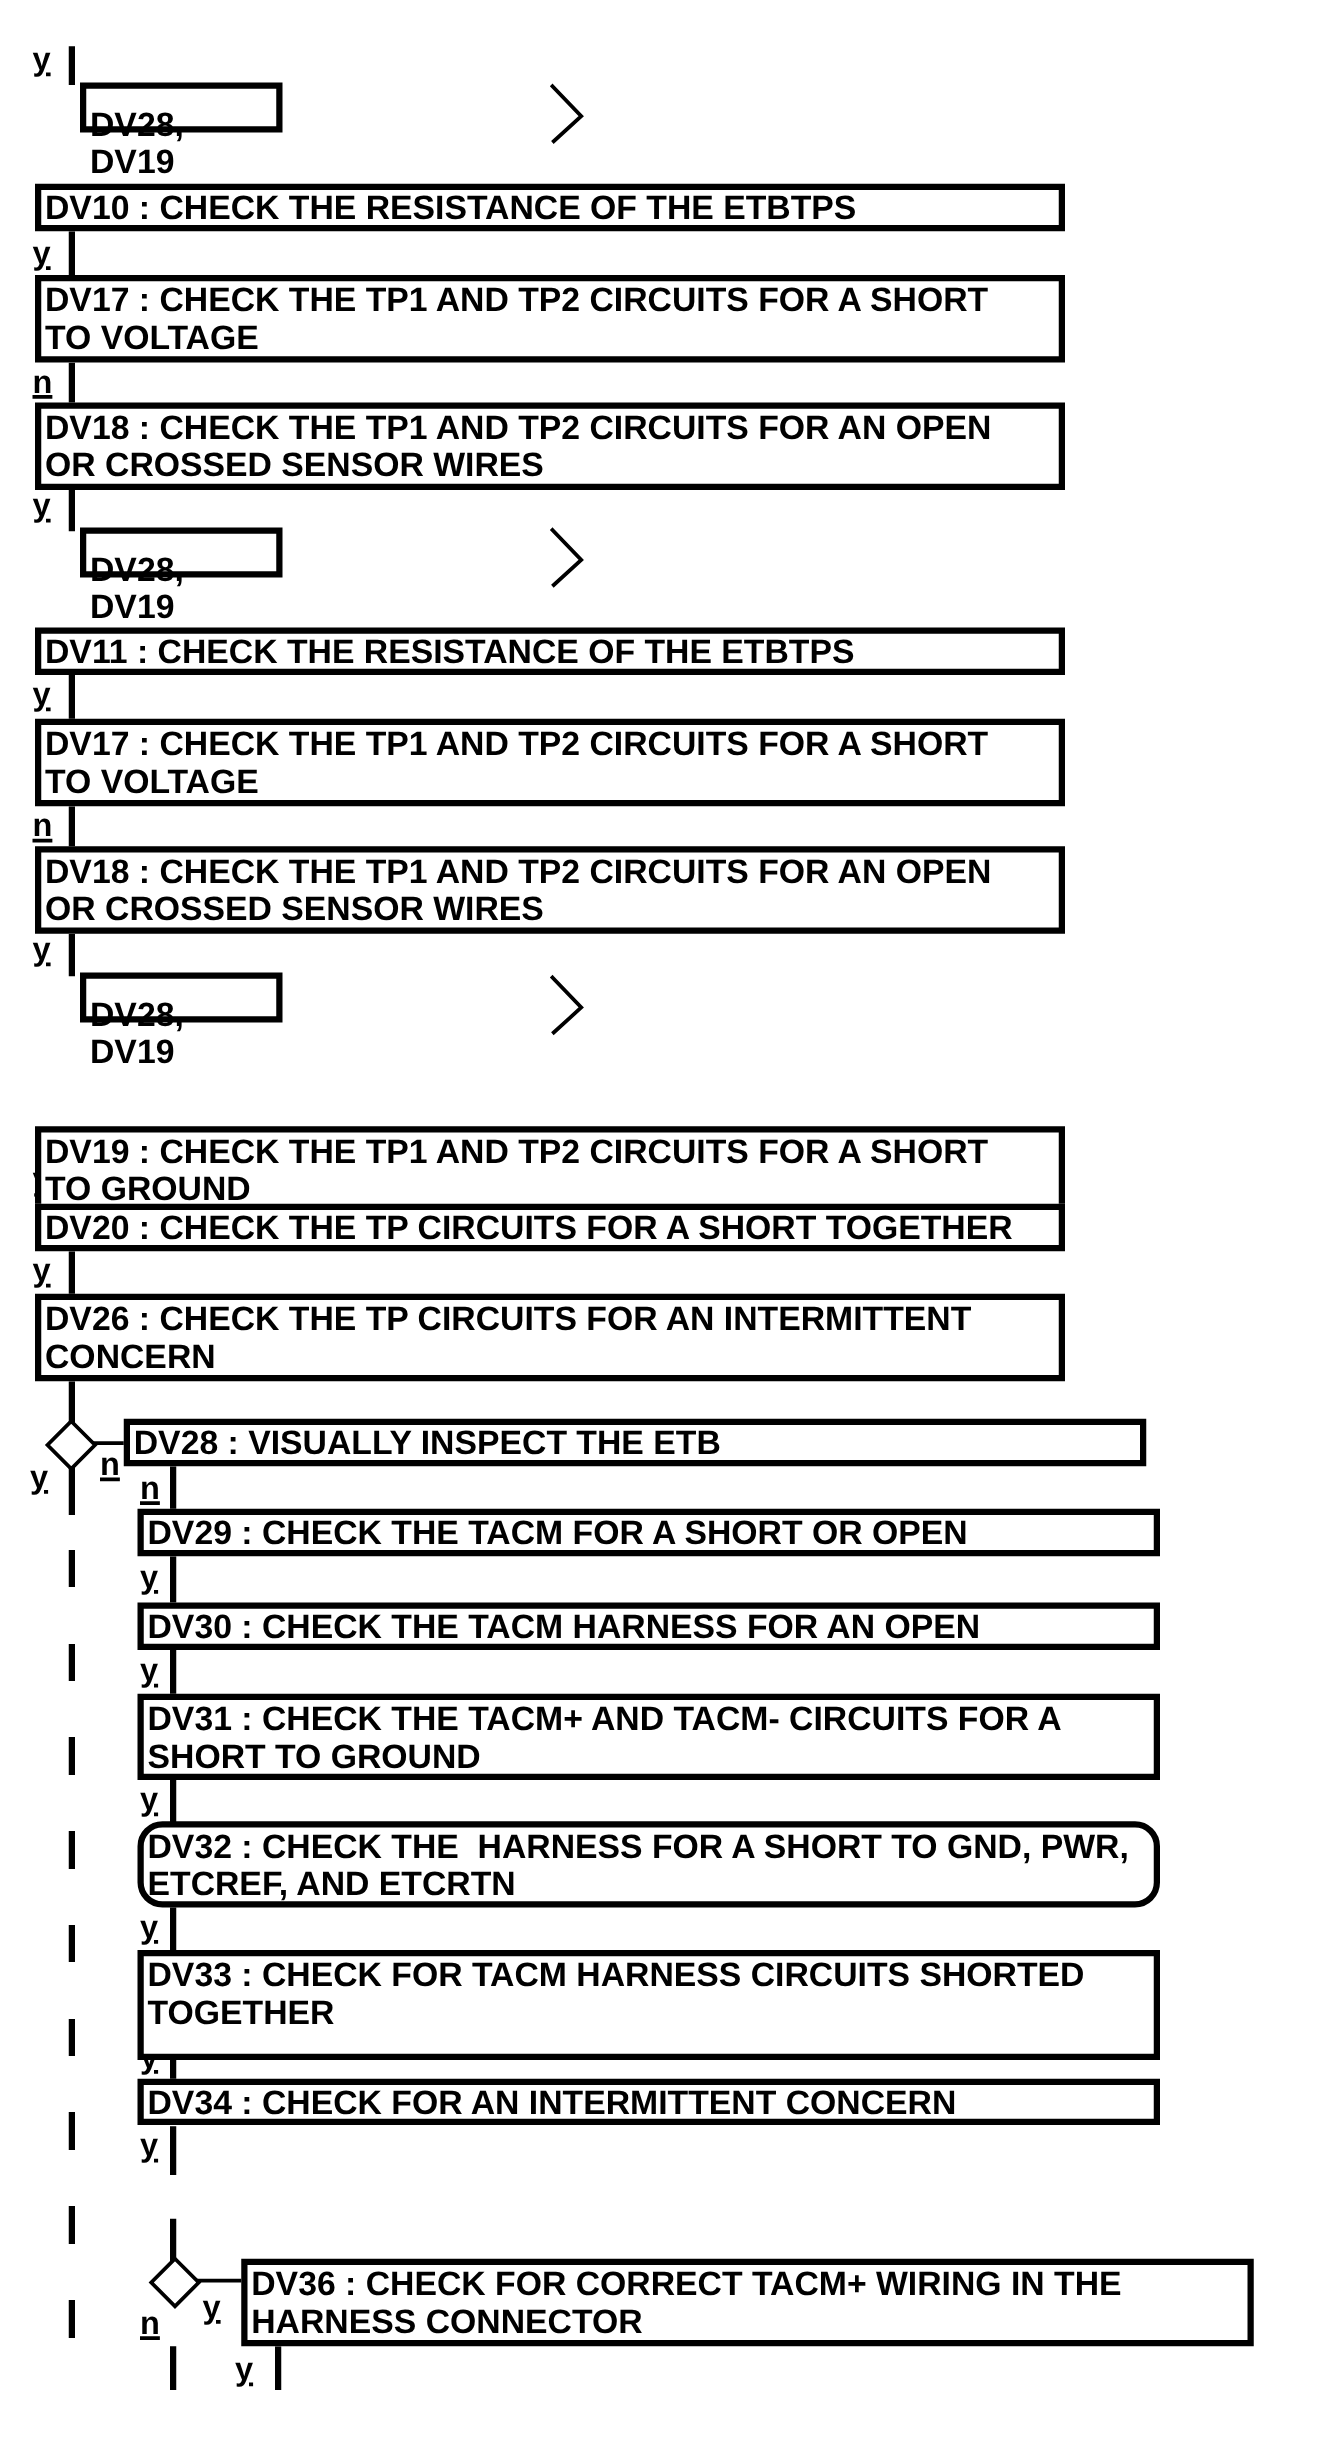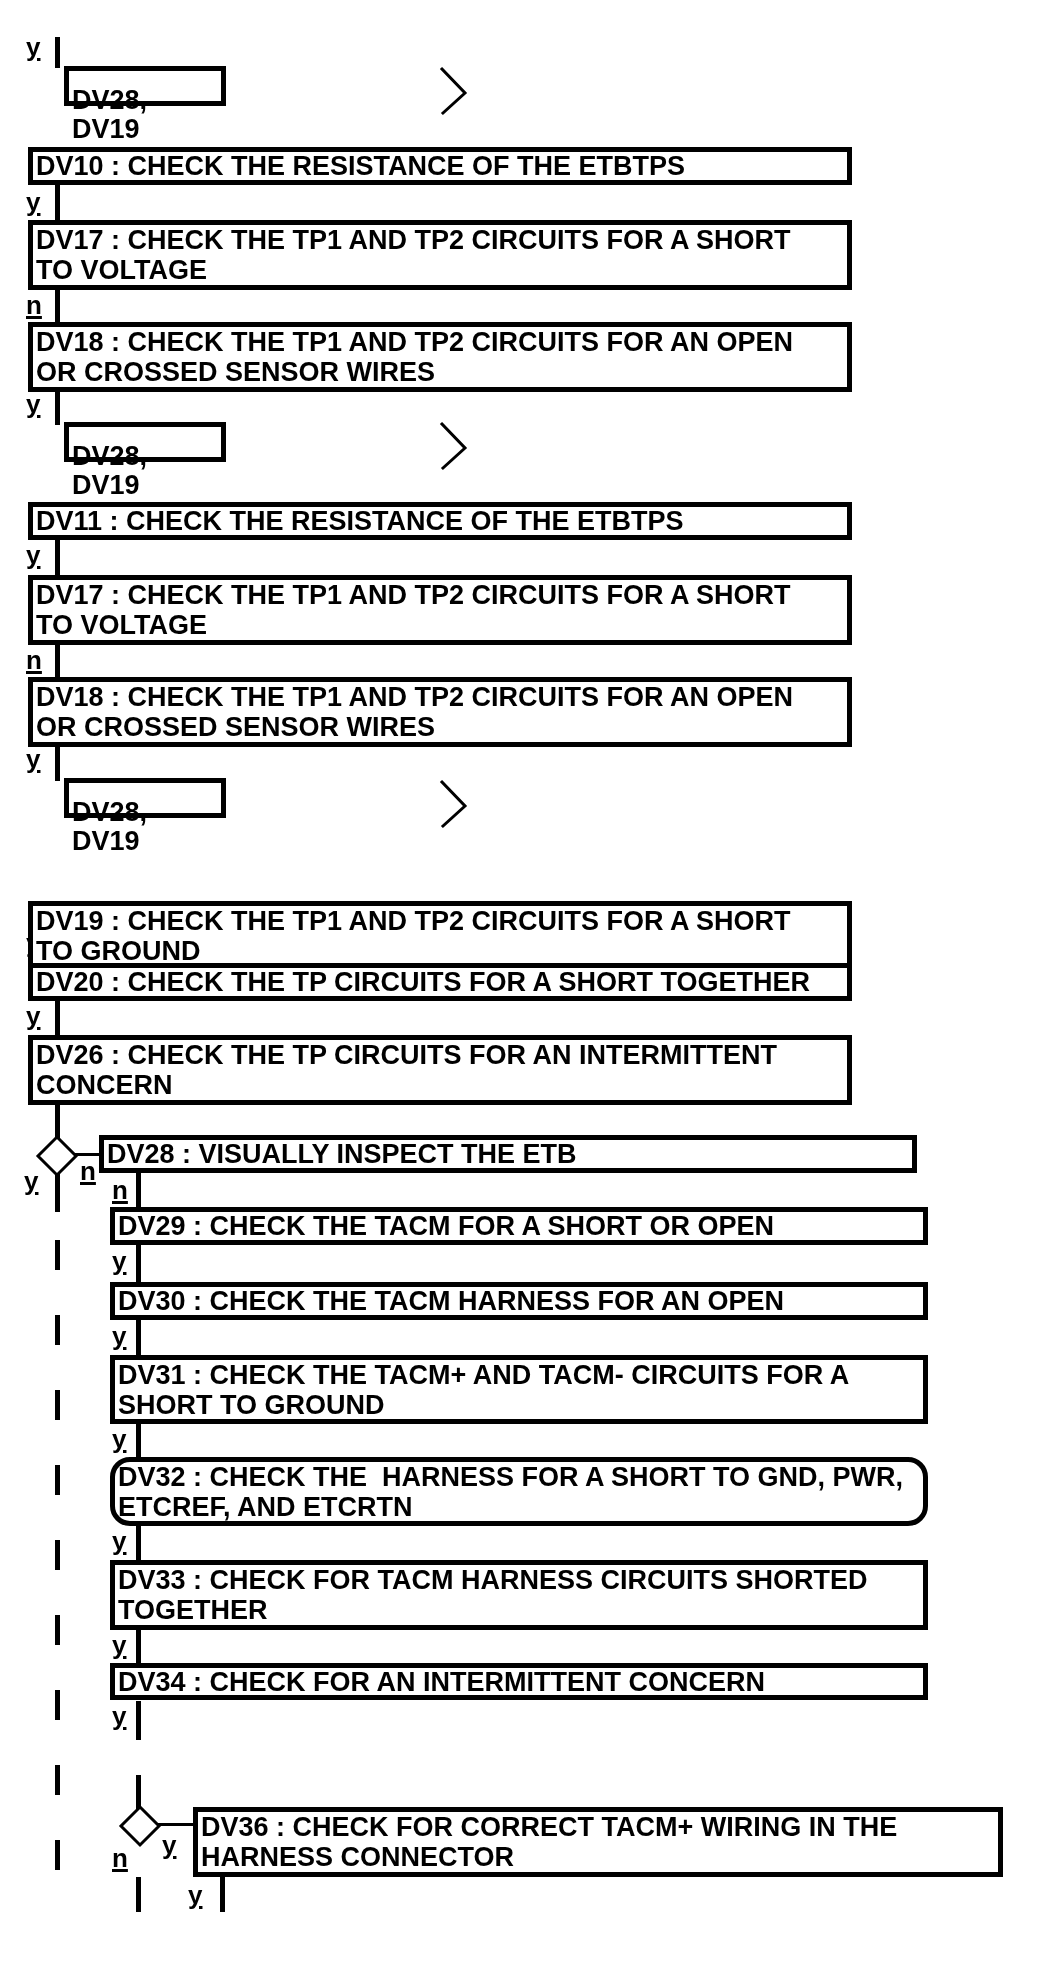--- a/index.html
+++ b/index.html
@@ -133,19 +133,19 @@
   <div class="box" style="left:28px;top:1035px;width:824px;height:70px;">DV26 : CHECK THE TP CIRCUITS FOR AN INTERMITTENT
 CONCERN</div>
 
   <div class="box oneline" style="left:99px;top:1135px;width:818px;height:38px;">DV28 : VISUALLY INSPECT THE ETB</div>
   <div class="box oneline" style="left:110px;top:1207px;width:818px;height:38px;">DV29 : CHECK THE TACM FOR A SHORT OR OPEN</div>
   <div class="box oneline" style="left:110px;top:1282px;width:818px;height:38px;">DV30 : CHECK THE TACM HARNESS FOR AN OPEN</div>
   <div class="box" style="left:110px;top:1355px;width:818px;height:69px;">DV31 : CHECK THE TACM+ AND TACM- CIRCUITS FOR A
 SHORT TO GROUND</div>
   <div class="box" style="left:110px;top:1457px;width:818px;height:69px;border-radius:20px;">DV32 : CHECK THE  HARNESS FOR A SHORT TO GND, PWR,
 ETCREF, AND ETCRTN</div>
-  <div class="box" style="left:110px;top:1560px;width:818px;height:70px;">DV33 : CHECK FOR TACM HARNESS CIRCUITS SHORTED
+  <div class="box" style="left:110px;top:1560px;width:818px;height:88px;">DV33 : CHECK FOR TACM HARNESS CIRCUITS SHORTED
 TOGETHER</div>
   <div class="box oneline" style="left:110px;top:1663px;width:818px;height:37px;">DV34 : CHECK FOR AN INTERMITTENT CONCERN</div>
   <div class="box" style="left:193px;top:1807px;width:810px;height:70px;">DV36 : CHECK FOR CORRECT TACM+ WIRING IN THE
 HARNESS CONNECTOR</div>
 
 </div>
 
 </body></html>

